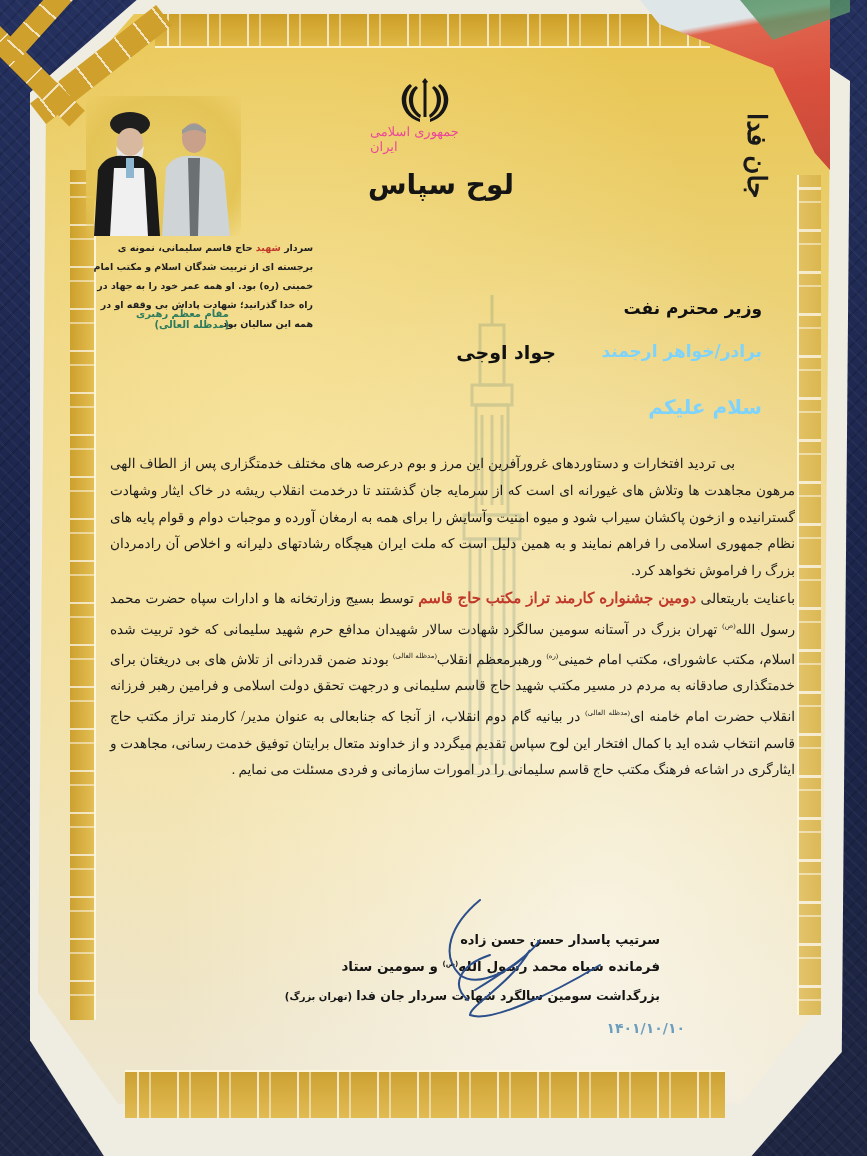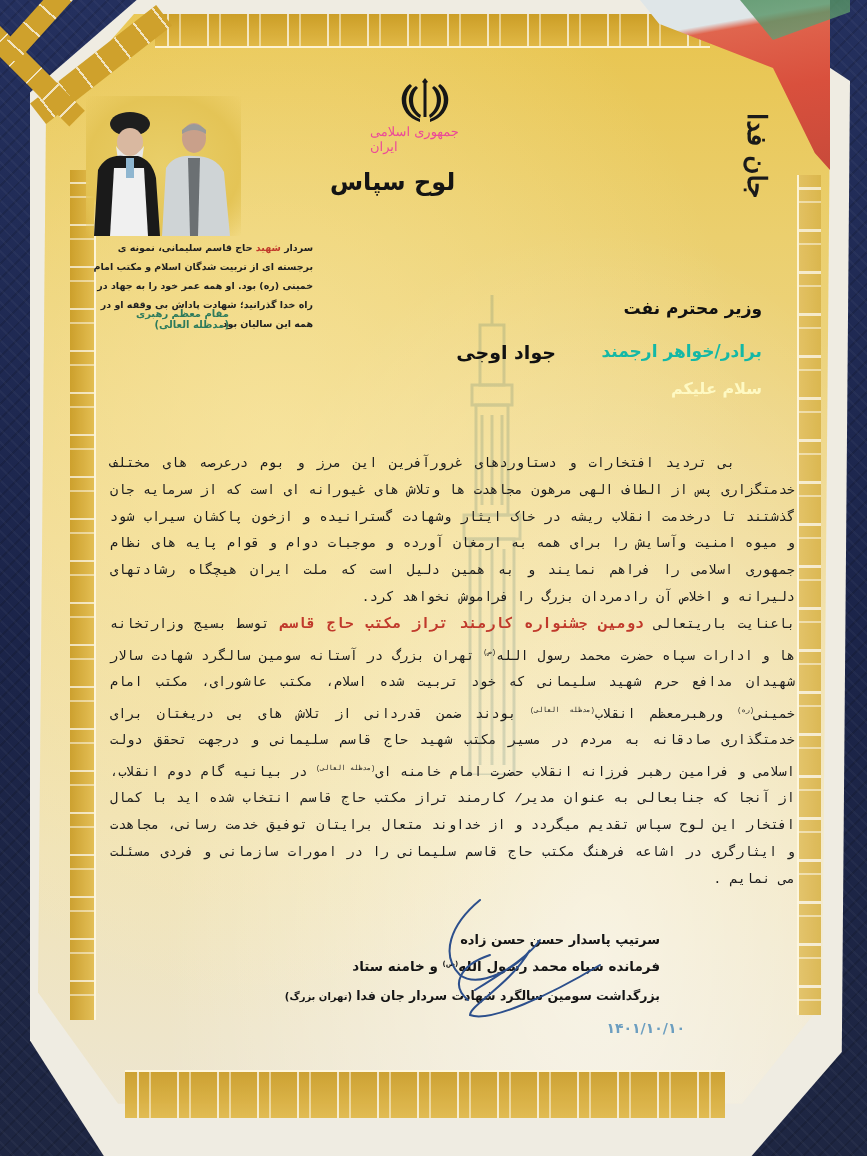--- a/index.html
+++ b/index.html
@@ -79,22 +79,22 @@
     opacity: 0.18;
   }
 
   
   .emblem { position: absolute; left: 398px; top: 74px; width: 54px; height: 52px; }
   .emblem-caption {
     position: absolute; left: 370px; top: 124px; width: 120px; text-align: left;
     font-family: "DejaVu Serif", serif; font-size: 13px; color: #ec4899; direction: rtl;
   }
   .title {
-    position: absolute; left: 330px; top: 168px; width: 200px; text-align: left;
-    font-family: "DejaVu Sans", sans-serif; font-weight: bold; font-size: 24px; color: #141414;
+    position: absolute; left: 314px; top: 168px; width: 200px; text-align: right;
+    font-family: "DejaVu Sans", sans-serif; font-weight: bold; font-size: 28px; color: #141414;
     direction: rtl; letter-spacing: 1px;
   }
 
   
   .calli {
     position: absolute; left: 722px; top: 110px; width: 48px; height: 92px;
     font-family: "DejaVu Serif", serif; font-size: 26px; font-weight: bold; color: #1a1a1a;
     writing-mode: vertical-rl; direction: rtl; line-height: 1; text-align: center;
   }
 
@@ -114,32 +114,32 @@
   .quote-attr {
     position: absolute; left: 95px; top: 308px; width: 110px;
     direction: rtl; font-size: 10px; font-weight: bold; color: #2d7a5c; margin-left: 24px;
   }
 
   
   .addr {
     position: absolute; right: 105px; direction: rtl; text-align: right; font-weight: bold;
   }
   .addr-minister { top: 298px; font-size: 17px; color: #111; margin-left: 30px; }
-  .addr-brother { top: 341px; font-size: 17px; color: #14b8a6; }
+  .addr-brother { top: 341px; font-size: 17px; color: #7dd3fc; }
   .addr-name {
     position: absolute; left: 456px; top: 341px; width: 100px; direction: rtl; text-align: right;
     font-size: 19px; font-weight: bold; color: #111;
   }
-  .addr-salam { top: 379px; font-size: 16px; color: #fef9c3; }
+  .addr-salam { top: 395px; font-size: 20px; color: #7dd3fc; }
 
   
   .body-text {
     position: absolute; left: 110px; top: 451px; width: 685px;
     direction: rtl; text-align: justify; text-align-last: right;
-    font-family: Liberation Mono, monospace; font-size: 13.6px; line-height: 26.8px; color: #1b1b1b;
+    font-family: Liberation Serif, serif; font-size: 13.6px; line-height: 26.8px; color: #1b1b1b;
   }
   .body-text p { margin: 0; }
   .body-text .indent { display: inline-block; width: 60px; }
   .body-text .hl { color: #c0392b; font-weight: bold; font-size: 15px; margin-top: 16px; }
   .body-text sup { font-size: 7px; vertical-align: super; }
 
   
   .sig {
     position: absolute; left: 260px; width: 400px; text-align: right; direction: rtl;
     font-weight: bold; color: #141414;
@@ -230,20 +230,20 @@
 <div class="addr addr-brother">برادر/خواهر ارجمند</div>
 <div class="addr-name">جواد اوجی</div>
 <div class="addr addr-salam">سلام علیکم</div>
 
 <div class="body-text">
   <p><span class="indent"></span><span>بی تردید افتخارات و دستاوردهای غرورآفرین این مرز و بوم درعرصه های مختلف خدمتگزاری پس از الطاف الهی مرهون مجاهدت ها وتلاش های غیورانه ای است که از سرمایه جان گذشتند تا درخدمت انقلاب ریشه در خاک ایثار وشهادت گسترانیده و ازخون پاکشان سیراب شود و میوه امنیت وآسایش را برای همه به ارمغان آورده و موجبات دوام و قوام پایه های نظام جمهوری اسلامی را فراهم نمایند و به همین دلیل است که ملت ایران هیچگاه رشادتهای دلیرانه و اخلاص آن رادمردان بزرگ را فراموش نخواهد کرد.</span></p>
   <p><span>باعنایت باریتعالی </span><span class="hl">دومین جشنواره کارمند تراز مکتب حاج قاسم</span><span> توسط بسیج وزارتخانه ها و ادارات سپاه حضرت محمد رسول الله</span><sup>(ص)</sup><span> تهران بزرگ در آستانه سومین سالگرد شهادت سالار شهیدان مدافع حرم شهید سلیمانی که خود تربیت شده اسلام، مکتب عاشورای، مکتب امام خمینی</span><sup>(ره)</sup><span> ورهبرمعظم انقلاب</span><sup>(مدظله العالی)</sup><span> بودند ضمن قدردانی از تلاش های بی دریغتان برای خدمتگذاری صادقانه به مردم در مسیر مکتب شهید حاج قاسم سلیمانی و درجهت تحقق دولت اسلامی و فرامین رهبر فرزانه انقلاب حضرت امام خامنه ای</span><sup>(مدظله العالی)</sup><span> در بیانیه گام دوم انقلاب، از آنجا که جنابعالی به عنوان مدیر/ کارمند تراز مکتب حاج قاسم انتخاب شده اید با کمال افتخار این لوح سپاس تقدیم میگردد و از خداوند متعال برایتان توفیق خدمت رسانی، مجاهدت و ایثارگری در اشاعه فرهنگ مکتب حاج قاسم سلیمانی را در امورات سازمانی و فردی مسئلت می نمایم .</span></p>
 </div>
 
 <div class="sig sig-1">سرتیپ پاسدار حسن حسن زاده</div>
-<div class="sig sig-2"><span>فرمانده سپاه محمد رسول الله</span><sup style="font-size:7px">(ص)</sup><span> و خامنه ستاد</span></div>
+<div class="sig sig-2"><span>فرمانده سپاه محمد رسول الله</span><sup style="font-size:7px">(ص)</sup><span> و سومین ستاد</span></div>
 <div class="sig sig-3"><span>بزرگداشت سومین سالگرد شهادت سردار جان فدا </span><small>(تهران بزرگ)</small></div>
 
 <svg class="signature" viewBox="0 0 200 130">
   <path d="M70 5 C40 30 30 60 50 80 C70 95 110 70 120 55 C100 90 60 110 60 120 C80 128 140 100 190 70 M65 95 C90 80 120 60 130 45 M58 105 C40 90 50 70 80 60" fill="none" stroke="#2c4f8c" stroke-width="2" stroke-linecap="round"></path>
 </svg>
 
 <div class="date">۱۴۰۱/۱۰/۱۰</div>
 
 </body></html>

